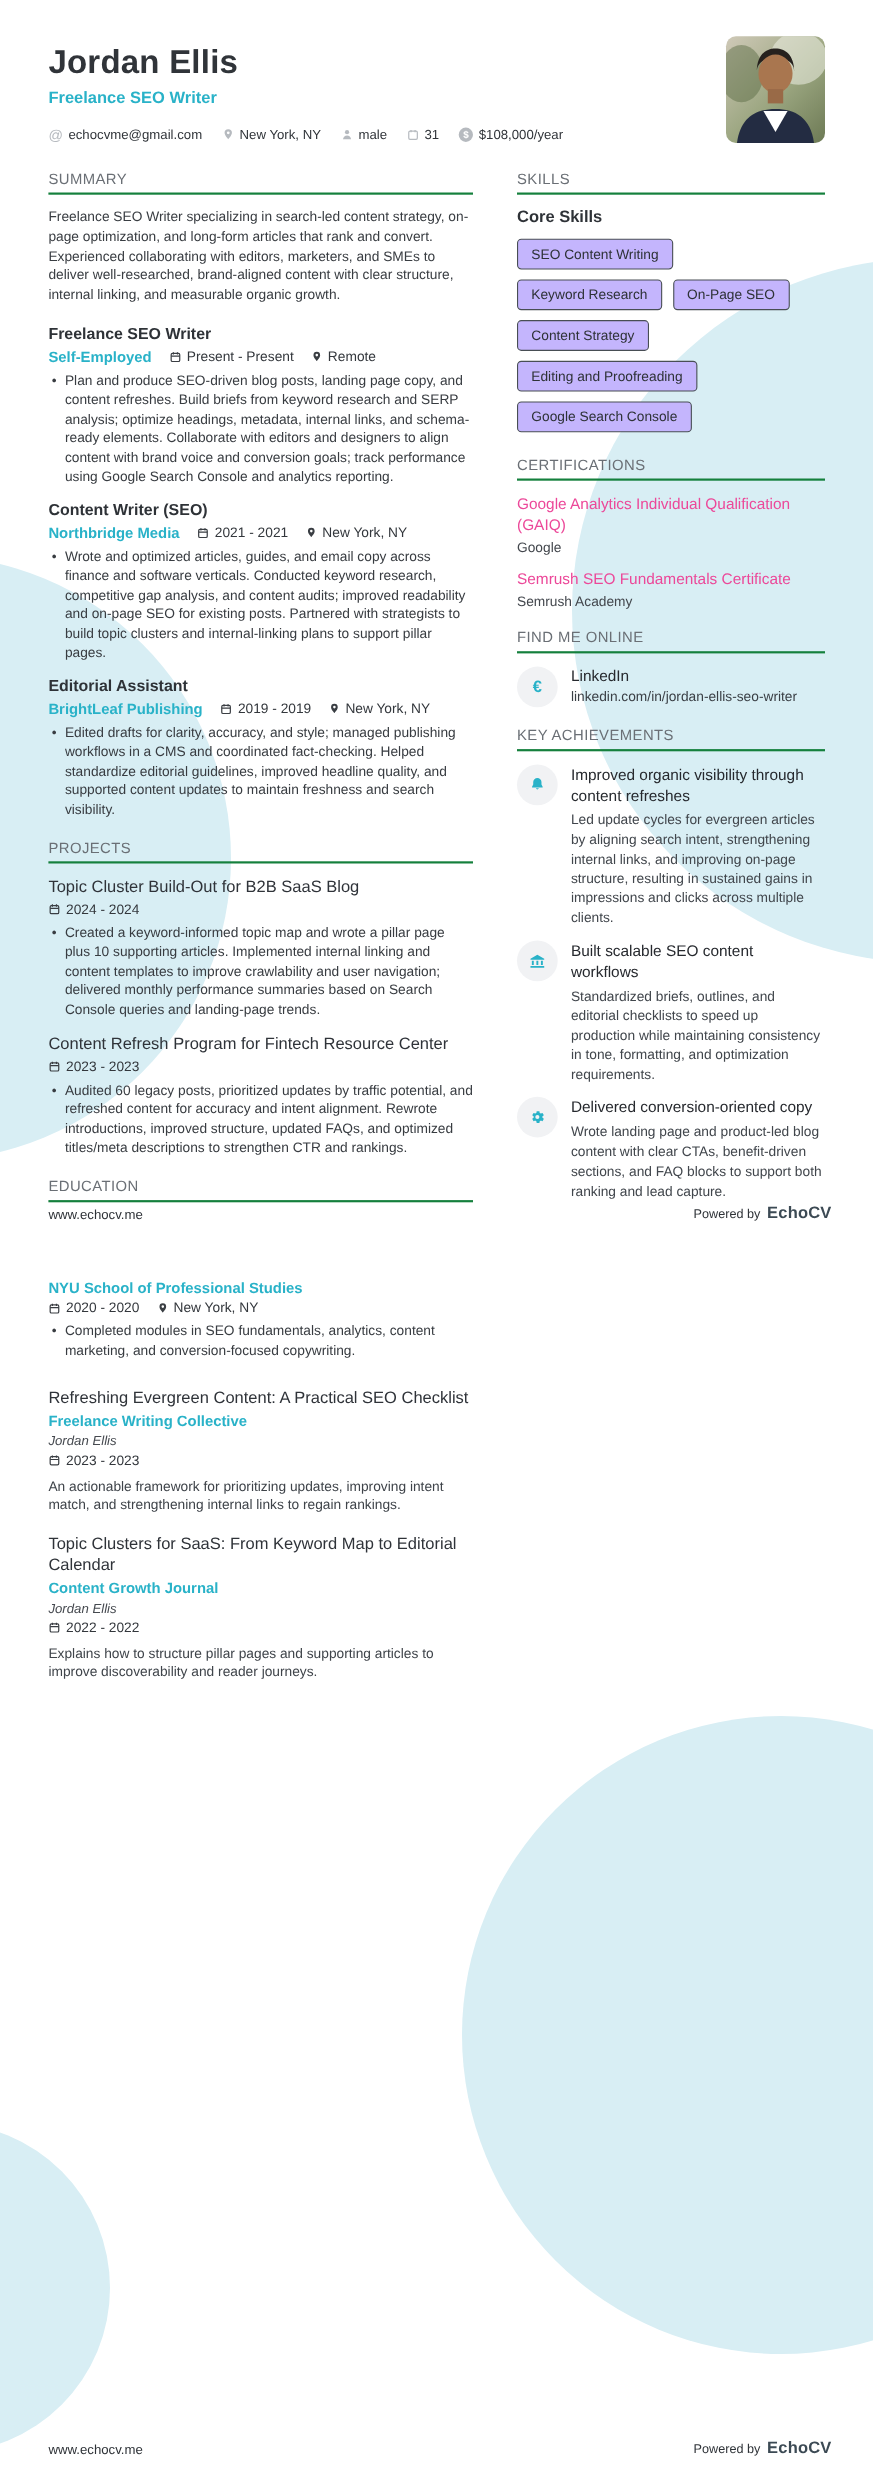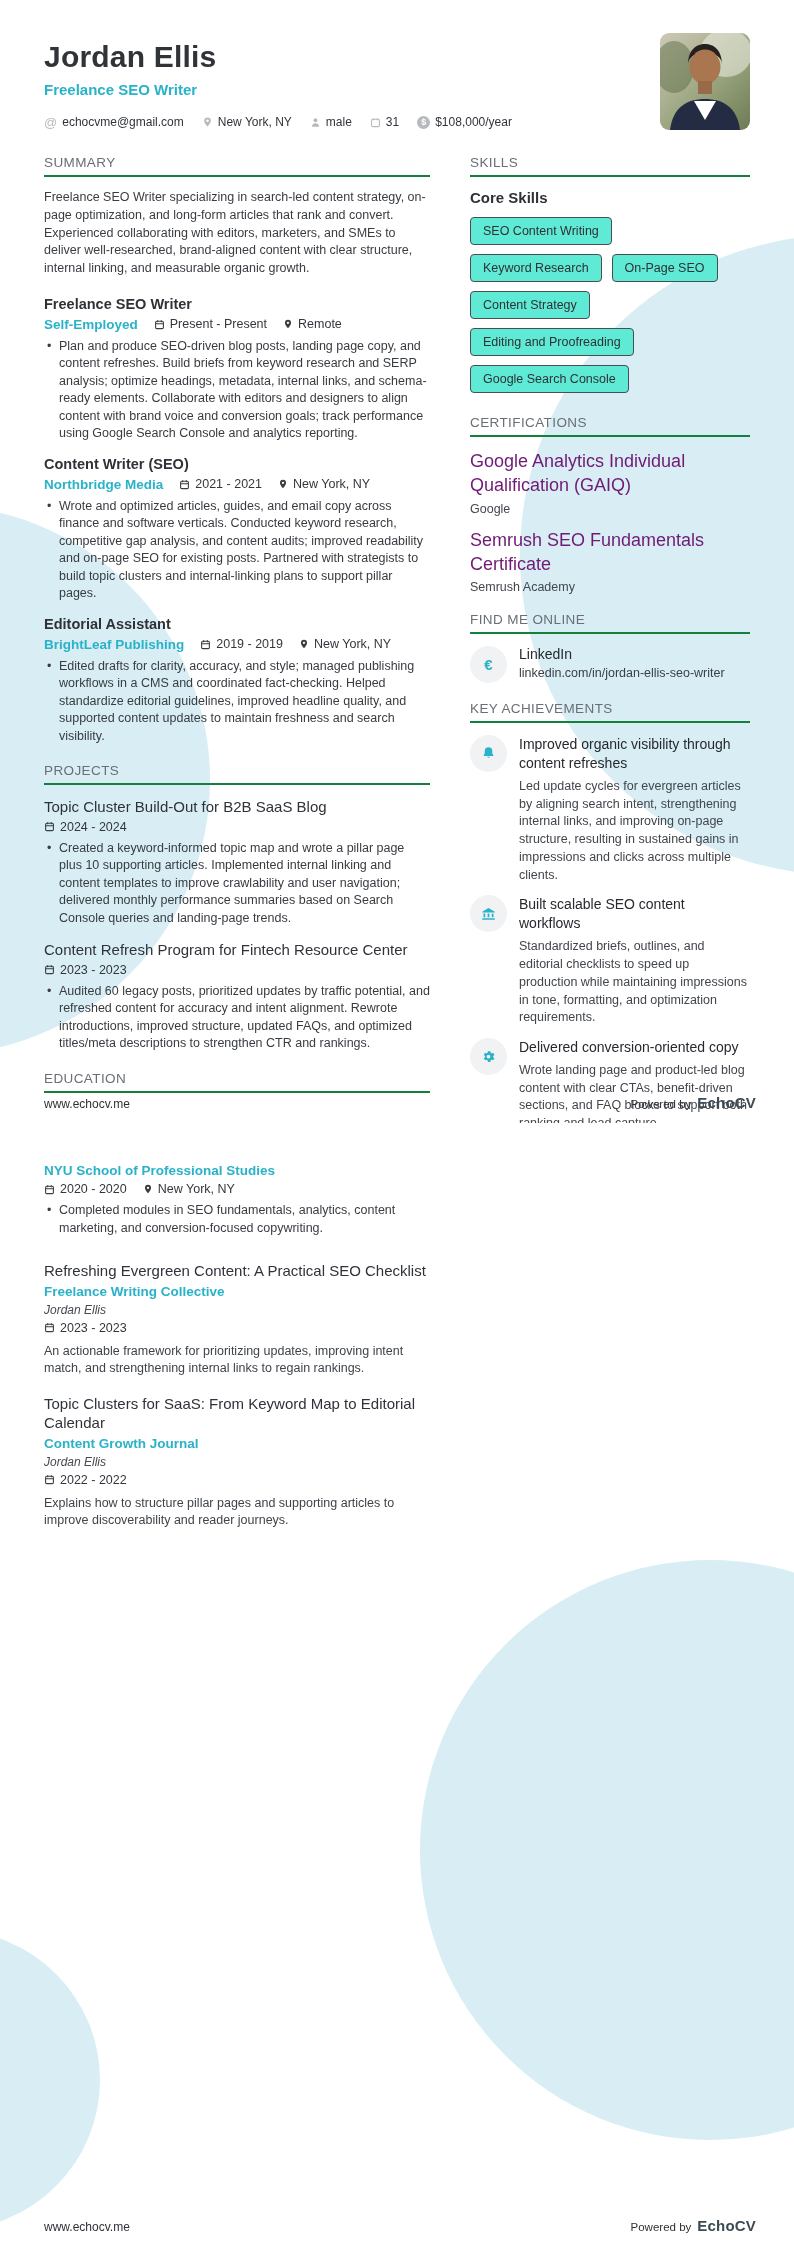--- a/index.html
+++ b/index.html
@@ -41,23 +41,23 @@
   .meta{display:flex;align-items:center;gap:5px;color:#33373c;}
   .micon{color:#3a3e43;display:inline-flex;align-items:center;}
   .bullet{font-size:12.5px;line-height:1.4;color:#383c41;position:relative;padding-left:15px;margin-top:6px;}
   .bullet::before{content:"•";position:absolute;left:3px;top:0;}
   .author{font-style:italic;font-size:12px;color:#45494f;margin-top:4px;}
   .pub-desc{font-size:12.5px;line-height:1.4;color:#3f444a;margin-top:8px;}
 
   
   .group-title{font-size:15px;font-weight:700;color:#2e3237;margin-bottom:11px;}
   .tags{display:flex;flex-wrap:wrap;gap:9px 10px;}
-  .tag{border:1px solid #484e54;border-radius:4px;padding:6px 12px;font-size:12.5px;color:#2e3237;background:#5eead4;}
+  .tag{border:1px solid #484e54;border-radius:4px;padding:6px 12px;font-size:12.5px;color:#2e3237;background:#c4b5fd;}
   .cert{margin-bottom:12px;}
-  .cert-name{font-size:18px;color:#701a75;line-height:1.35;}
+  .cert-name{font-size:14px;color:#ec4899;line-height:1.35;}
   .cert-issuer{font-size:12.5px;color:#43474d;margin-top:4px;}
   .rowic{display:flex;gap:12px;margin-bottom:11px;align-items:flex-start;}
   .icon-circle{width:37px;height:37px;border-radius:50%;background:#f1f2f4;display:flex;align-items:center;justify-content:center;
                flex:none;color:#29b2c8;}
   .euro{font-size:15px;font-weight:700;color:#29b2c8;}
   .link-label{font-size:14px;color:#26292e;}
   .link-url{font-size:12.5px;margin-top:4px;color:#3a3f45;}
   .ach-title{font-size:14px;color:#26292e;line-height:1.35;}
   .ach-desc{font-size:12.5px;line-height:1.42;color:#41464c;margin-top:5px;}
 
@@ -316,21 +316,21 @@
           </div>
 
           <div class="rowic">
             <div class="icon-circle">
               <svg width="15" height="15" viewBox="0 0 24 24" fill="currentColor">
                   <path d="M2 9l10-6 10 6v1.5H2zM4 12h2.8v6H4zm6.6 0h2.8v6h-2.8zM17.2 12H20v6h-2.8zM2 19.5h20V22H2z"></path>
                 </svg>
             </div>
             <div>
               <div class="ach-title">Built scalable SEO content workflows</div>
-              <div class="ach-desc">Standardized briefs, outlines, and editorial checklists to speed up production while maintaining impressions in tone, formatting, and optimization requirements.</div>
+              <div class="ach-desc">Standardized briefs, outlines, and editorial checklists to speed up production while maintaining consistency in tone, formatting, and optimization requirements.</div>
             </div>
           </div>
 
           <div class="rowic">
             <div class="icon-circle">
               <svg width="15" height="15" viewBox="0 0 24 24" fill="currentColor">
                   <path d="M19.4 13a7.6 7.6 0 0 0 0-2l2.1-1.6-2-3.4-2.4 1a7.6 7.6 0 0 0-1.7-1L15 3.4h-4l-.4 2.6a7.6 7.6 0 0 0-1.7 1l-2.4-1-2 3.4L6.6 11a7.6 7.6 0 0 0 0 2l-2.1 1.6 2 3.4 2.4-1a7.6 7.6 0 0 0 1.7 1l.4 2.6h4l.4-2.6a7.6 7.6 0 0 0 1.7-1l2.4 1 2-3.4zM12 15a3 3 0 1 1 0-6 3 3 0 0 1 0 6z"></path>
                 </svg>
             </div>
             <div>

